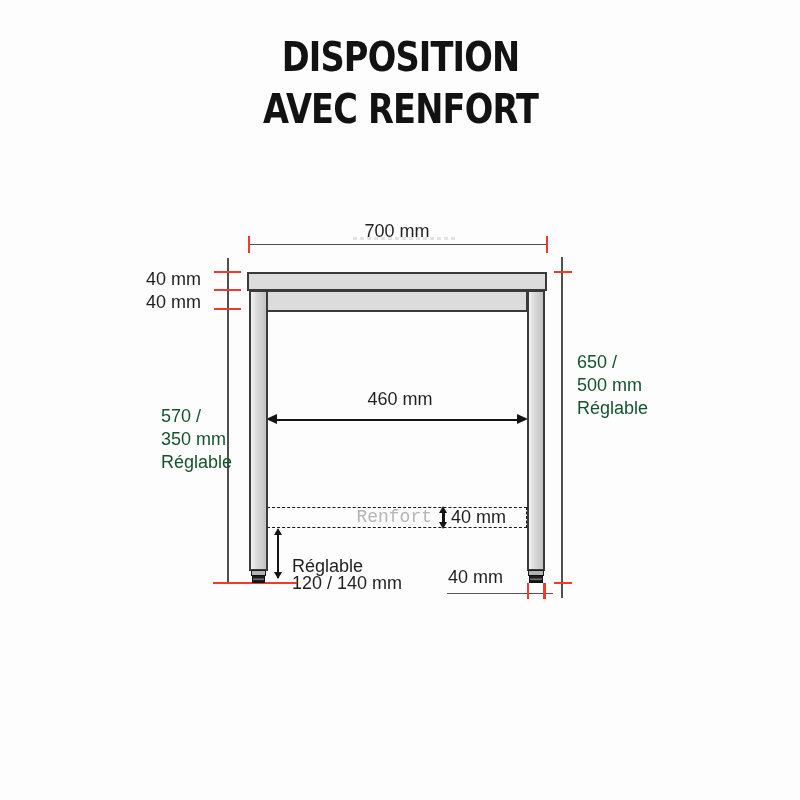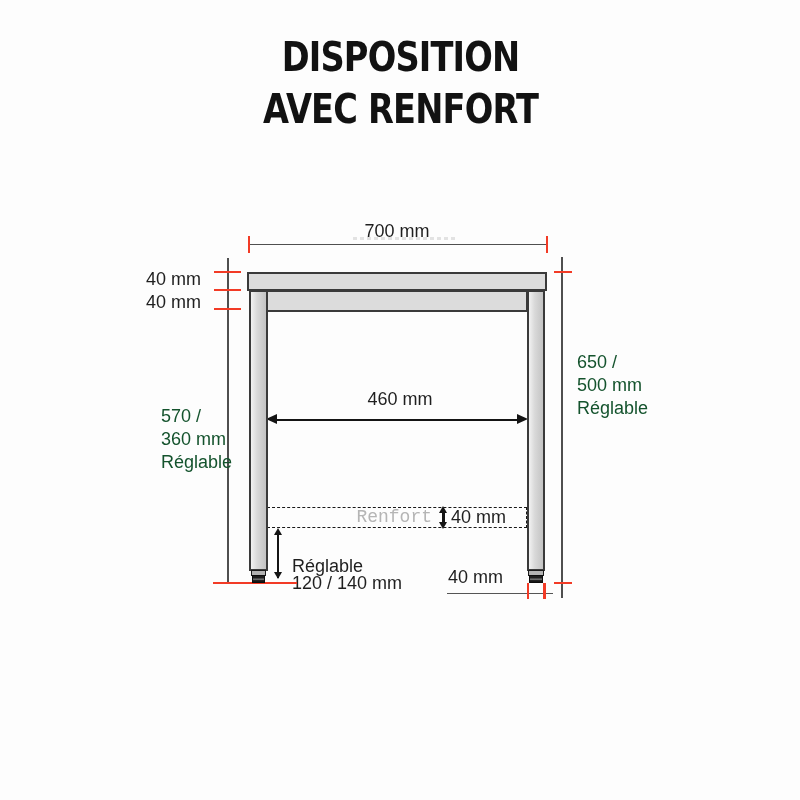--- a/index.html
+++ b/index.html
@@ -121,21 +121,21 @@
   <div class="foot-cap" style="left:250.5px;"></div>
   <div class="foot-pad" style="left:251.5px;"></div>
   <div class="foot-cap" style="left:528px;"></div>
   <div class="foot-pad" style="left:529px;"></div>
 
   <div class="lbl" style="left:146px; top:269px;">40 mm</div>
   <div class="lbl" style="left:146px; top:291.5px;">40 mm</div>
 
   <div class="dim-block" style="left:146px; top:405px;margin-left:15px;">
     <div>570 /</div>
-    <div>360 mm</div>
+    <div>350 mm</div>
     <div>Réglable</div>
   </div>
 
   <div class="dim-block" style="left:577px; top:351px;">
     <div>650 /</div>
     <div>500 mm</div>
     <div>Réglable</div>
   </div>
 
   <div class="lbl center" style="left:300px; top:389px; width:200px;">460 mm</div>

